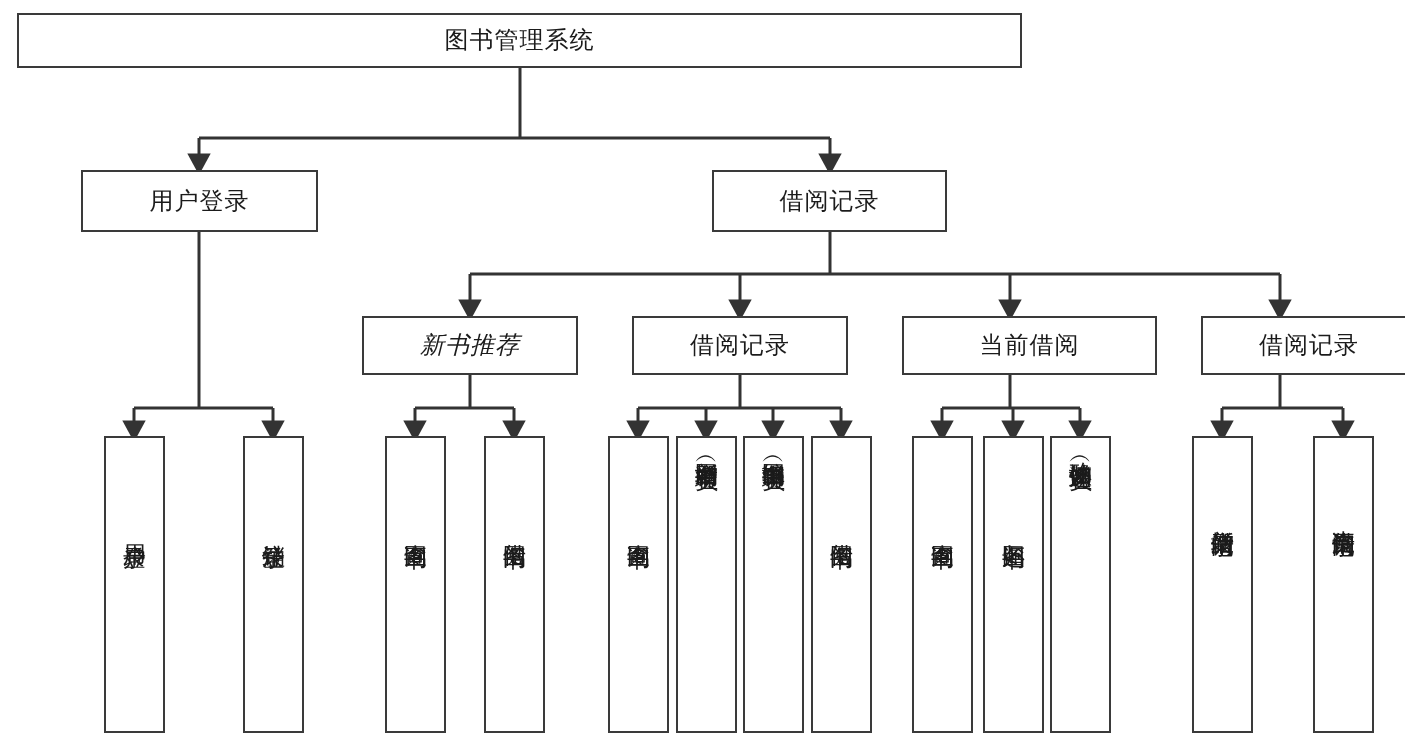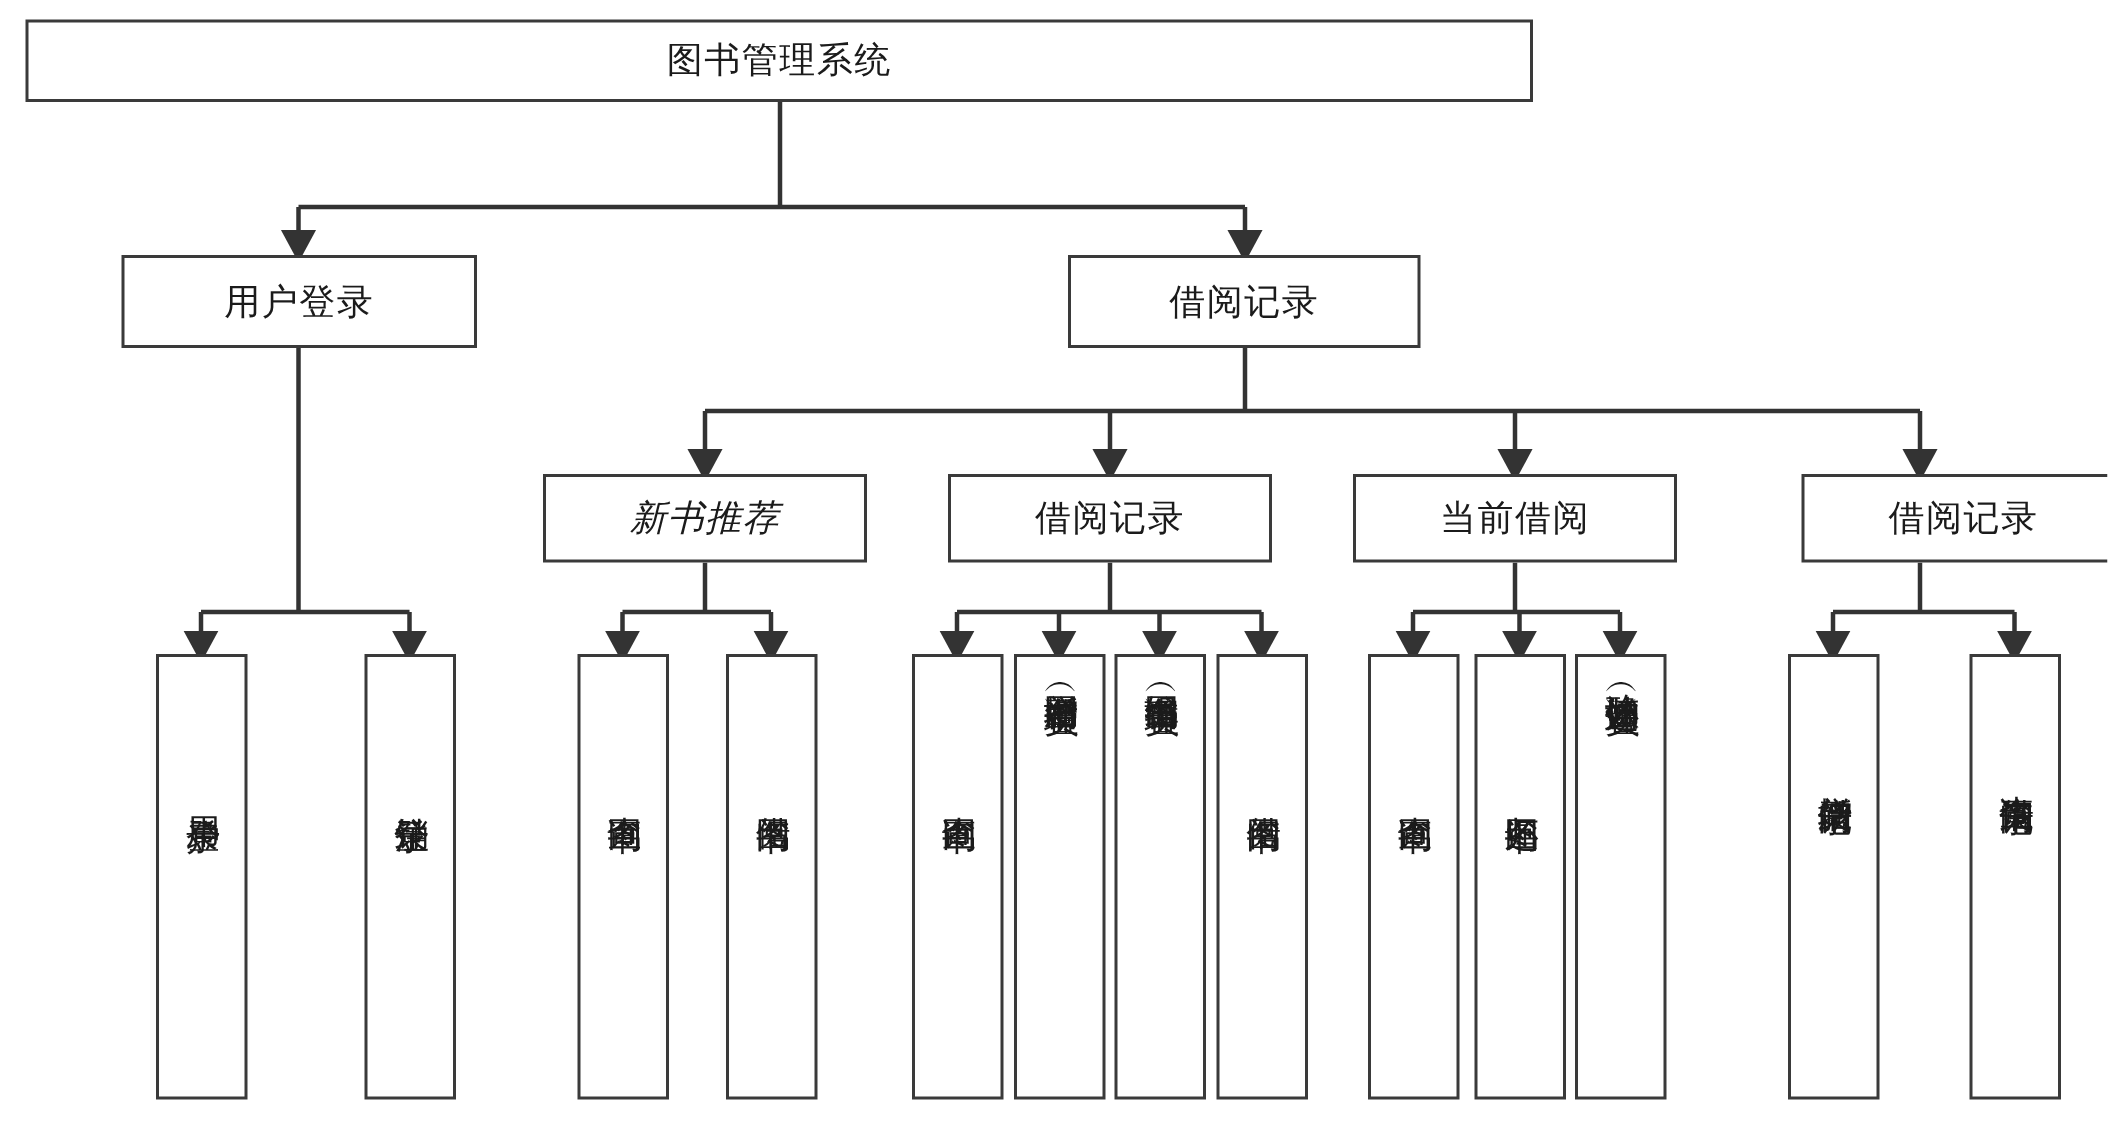--- a/index.html
+++ b/index.html
@@ -137,21 +137,21 @@
       </div>
       <div class="node horizontal" style="left: 712px; top: 170px; width: 235px; height: 62px;">
         <span class="node-label">借阅记录</span>
       </div>
       <div class="node horizontal" style="left: 362px; top: 316px; width: 216px; height: 59px; font-style: italic;">
         <span class="node-label">新书推荐</span>
       </div>
       <div class="node horizontal" style="left: 632px; top: 316px; width: 216px; height: 59px;">
         <span class="node-label">借阅记录</span>
       </div>
-      <div class="node horizontal" style="left: 902px; top: 316px; width: 216px; height: 59px;">
+      <div class="node horizontal" style="left: 902px; top: 316px; width: 255px; height: 59px;">
         <span class="node-label">当前借阅</span>
       </div>
       <div class="node horizontal" style="left: 1172px; top: 316px; width: 216px; height: 59px; margin-left: 29px;">
         <span class="node-label">借阅记录</span>
       </div>
       <div class="node vertical short" style="left: 104px; top: 436px; width: 61px; height: 297px;">
         <span class="node-label vtext">用户登录</span>
       </div>
       <div class="node vertical short" style="left: 243px; top: 436px; width: 61px; height: 297px;">
         <span class="node-label vtext">注销登录</span>

